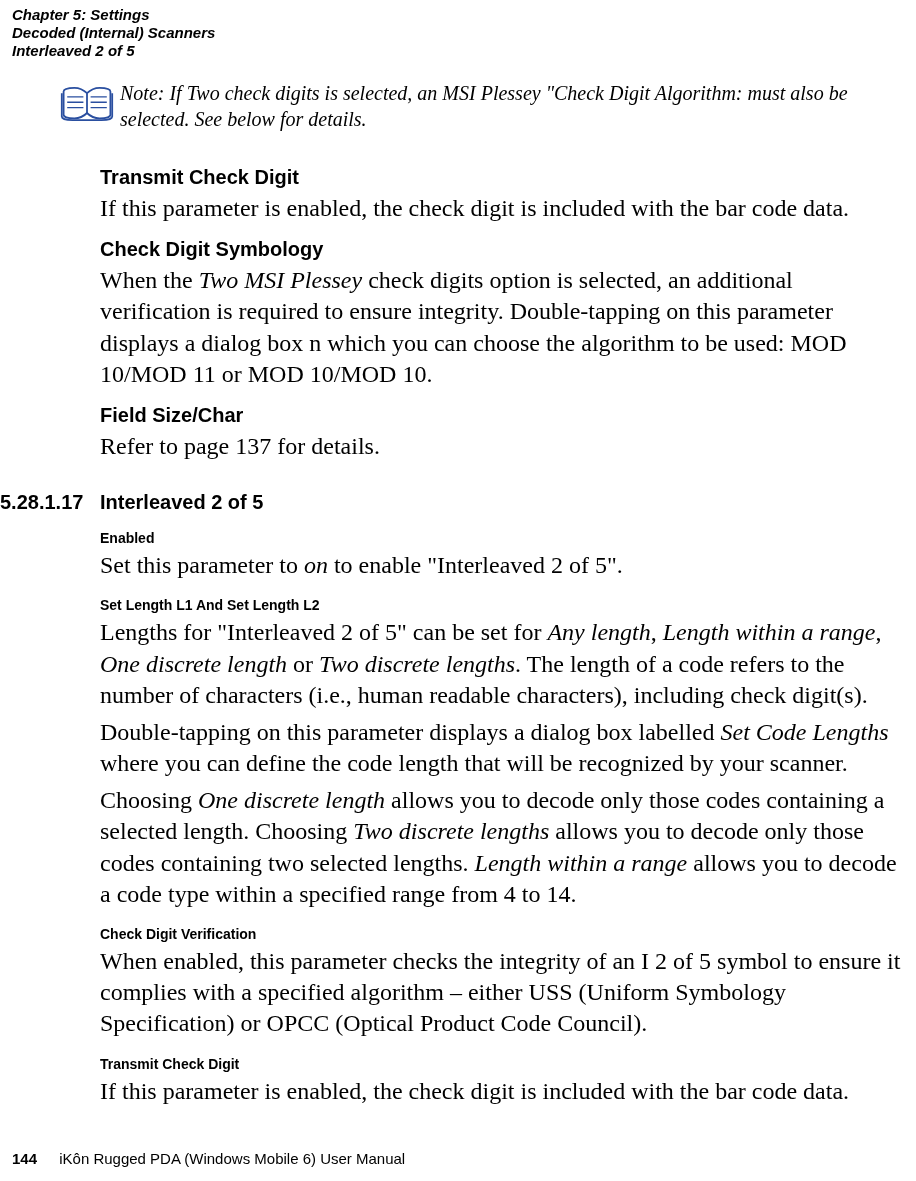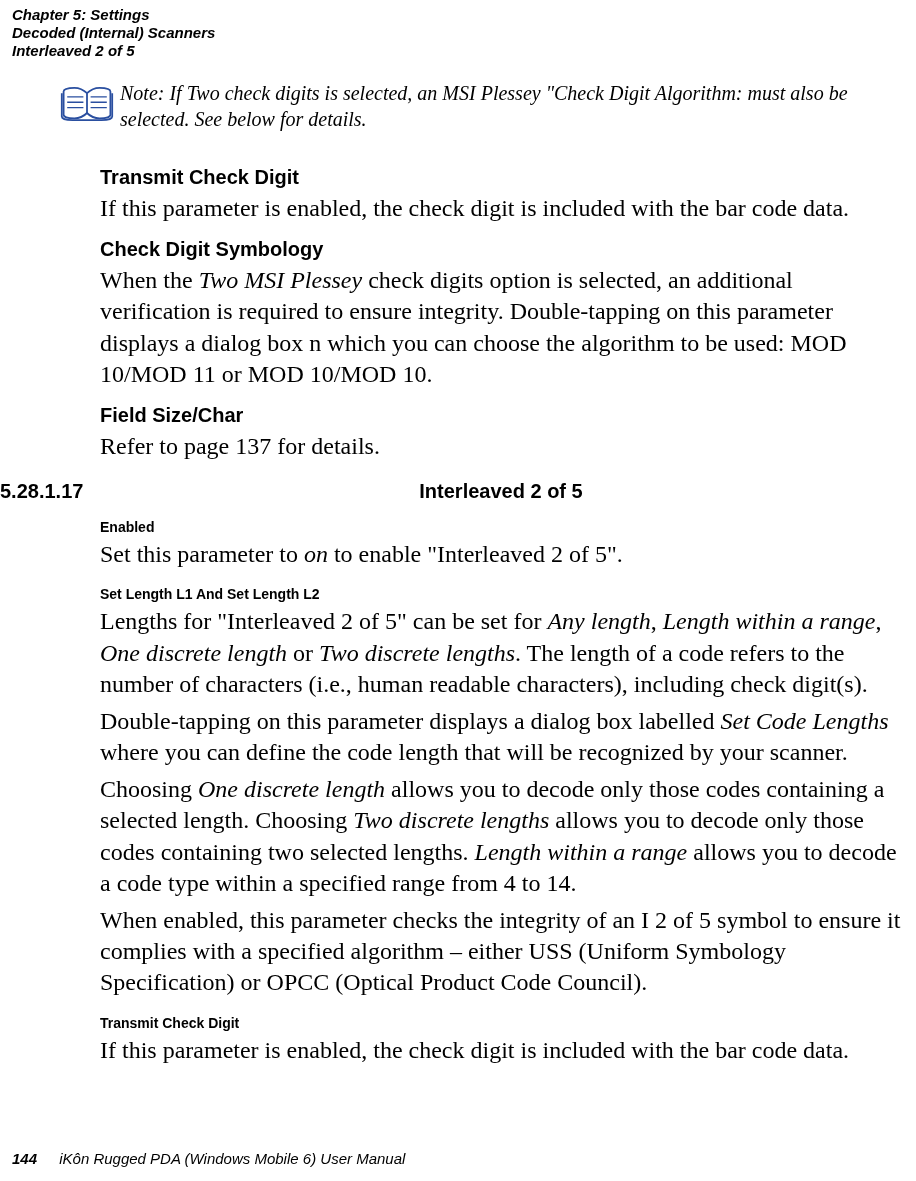--- a/index.html
+++ b/index.html
@@ -62,23 +62,22 @@
     font-size: 20px;
     margin-top: 14px;
     margin-bottom: 4px;
   }
   .para {
     font-size: 24px;
     line-height: 1.3;
     margin-bottom: 6px;
   }
   .section-row {
-    margin-top: 18px;
+    margin-top: 29px;
     margin-bottom: 8px;
-    text-align: center;
   }
   .section-num {
     position: absolute;
     left: -100px;
     font-family: "Trebuchet MS", Verdana, sans-serif;
     font-weight: bold;
     font-size: 20px;
   }
   .section-title {
     font-family: "Trebuchet MS", Verdana, sans-serif;
@@ -91,21 +90,20 @@
     font-size: 14px;
     margin-top: 16px;
     margin-bottom: 4px;
   }
   em, .ital { font-style: italic; }
   .footer {
     position: absolute;
     bottom: 14px;
     left: 12px;
     font-family: "Trebuchet MS", Verdana, sans-serif;
-    font-style: italic;
     font-size: 15px;
   }
   .footer .pnum { font-weight: bold; margin-right: 18px; }
   svg.book { width: 54px; height: 40px; }
 </style>
 </head>
 <body>
 
 <div class="page">
 
@@ -157,20 +155,21 @@
     <div class="para">
       <span>Lengths for "Interleaved 2 of 5" can be set for </span><em>Any length</em><span>, </span><em>Length within a range</em><span>, </span><em>One discrete length</em><span> or </span><em>Two discrete lengths</em><span>. The length of a code refers to the number of characters (i.e., human readable characters), including check digit(s).</span>
     </div>
     <div class="para">
       <span>Double-tapping on this parameter displays a dialog box labelled </span><em>Set Code Lengths</em><span> where you can define the code length that will be recognized by your scanner.</span>
     </div>
     <div class="para">
       <span>Choosing </span><em>One discrete length</em><span> allows you to decode only those codes containing a selected length. Choosing </span><em>Two discrete lengths</em><span> allows you to decode only those codes containing two selected lengths. </span><em>Length within a range</em><span> allows you to decode a code type within a specified range from 4 to 14.</span>
     </div>
 
+    <div class="subhead">Check Digit Verification</div>
     <div class="para">When enabled, this parameter checks the integrity of an I 2 of 5 symbol to ensure it complies with a specified algorithm – either USS (Uniform Symbology Specification) or OPCC (Optical Product Code Council).</div>
 
     <div class="subhead">Transmit Check Digit</div>
     <div class="para">If this parameter is enabled, the check digit is included with the bar code data.</div>
 
   </div>
 
   <div class="footer">
     <span class="pnum">144</span>
     <span>iKôn Rugged PDA (Windows Mobile 6) User Manual</span>

